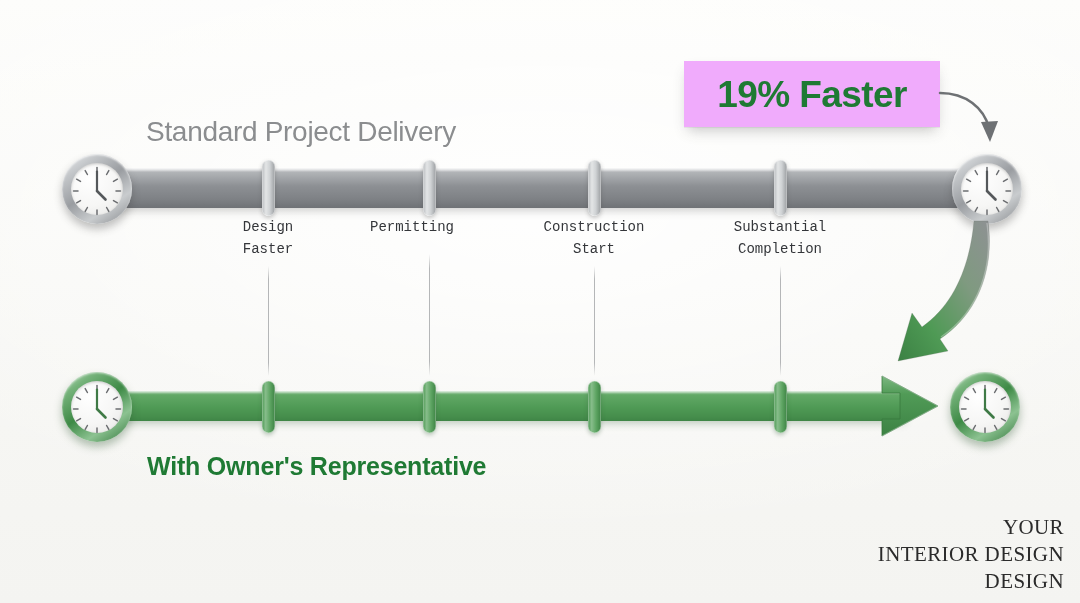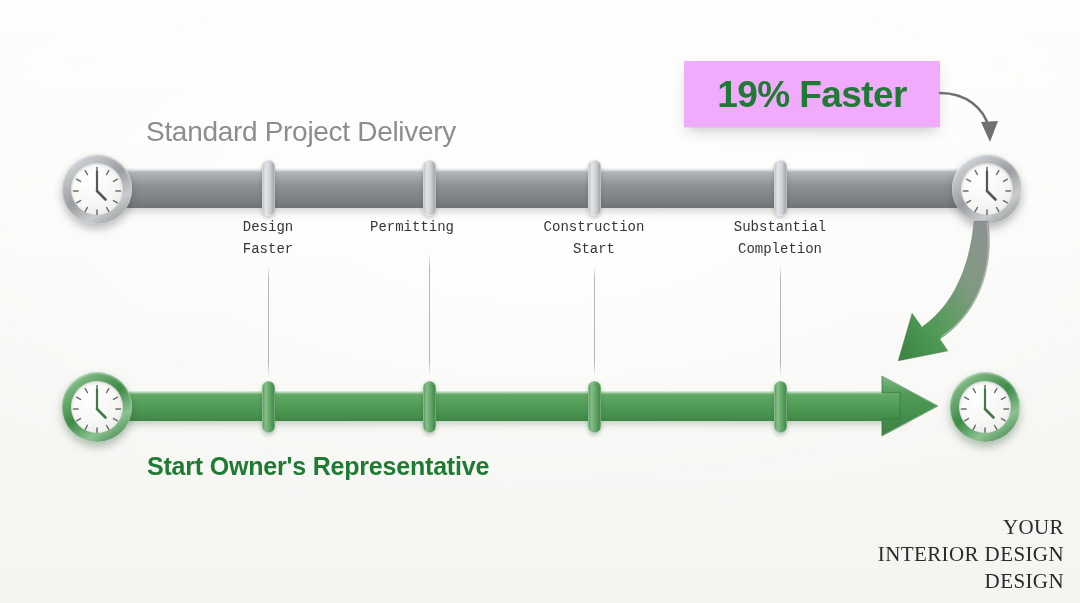--- a/index.html
+++ b/index.html
@@ -222,21 +222,21 @@
       <path d="M2,16 L58,46 L2,76 L2,59 L20,59 L20,33 L2,33 Z" fill="url(#ahg)" stroke="#37793e" stroke-width="0.8" stroke-linejoin="round"></path>
       <path d="M2,16 L58,46 L2,76" fill="none" stroke="rgba(255,255,255,0.30)" stroke-width="1.4"></path>
     </svg>
   </div>
 
   <div class="abs tick-green" style="left:268px;"></div>
   <div class="abs tick-green" style="left:429px;"></div>
   <div class="abs tick-green" style="left:594px;"></div>
   <div class="abs tick-green" style="left:780px;"></div>
 
-  <div class="abs title-green">Start Owner's Representative</div>
+  <div class="abs title-green">With Owner's Representative</div>
 
   <div class="abs clock green" style="left:62px;top:372px;">
     <div class="bezel"></div>
       <div class="face"></div>
     <svg width="70" height="70" viewBox="0 0 70 70">
       <g stroke="#6b6d70" stroke-width="1.5" stroke-linecap="round">
         <line x1="35" y1="13.5" x2="35" y2="18"></line>
         <line x1="46.8" y1="16.6" x2="44.6" y2="20.5"></line>
         <line x1="55.4" y1="25.2" x2="51.5" y2="27.4"></line>
         <line x1="58.5" y1="37" x2="54" y2="37"></line>

